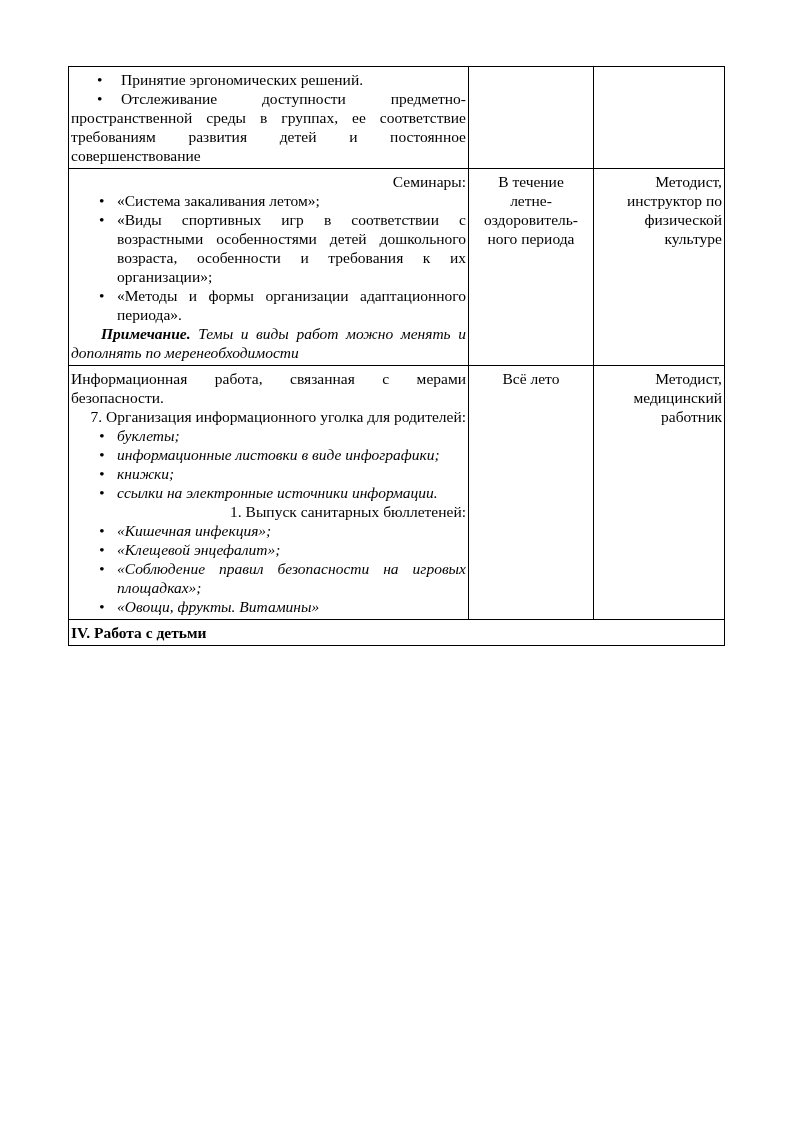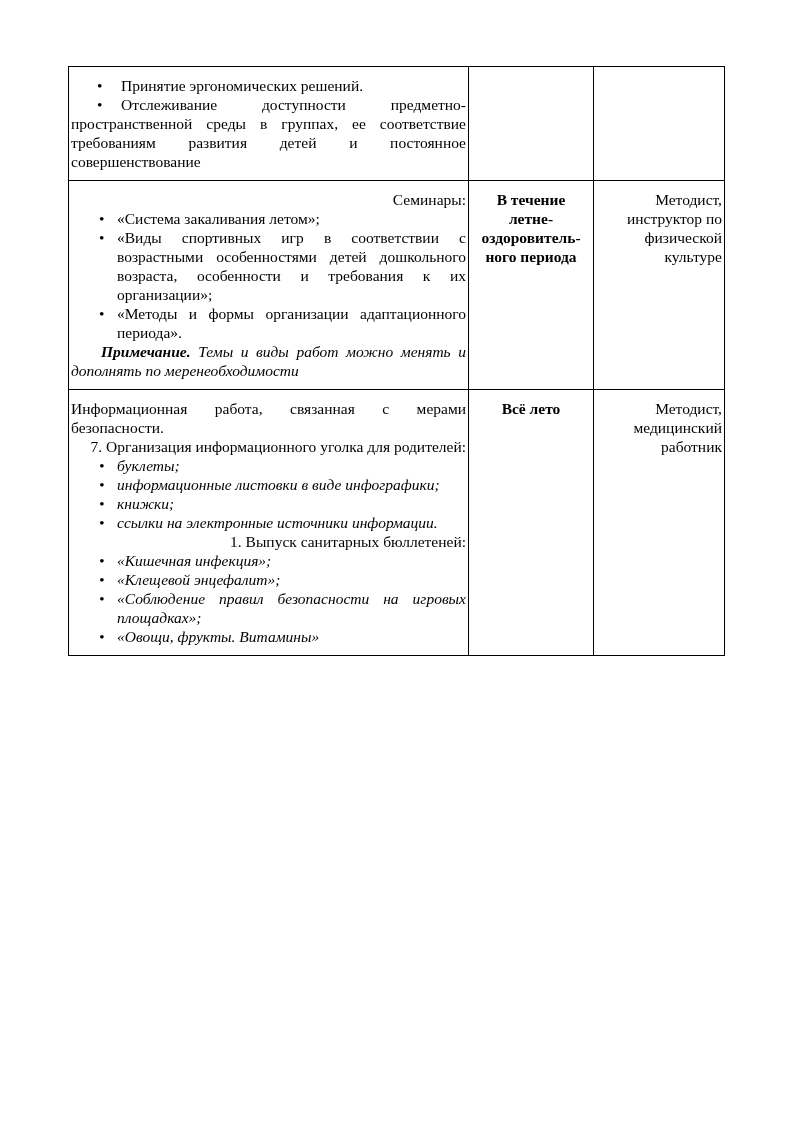--- a/index.html
+++ b/index.html
@@ -15,24 +15,24 @@
   .doc-table {
     position: absolute;
     left: 68px; top: 66px;
     width: 656px;
     border-collapse: collapse;
     table-layout: fixed;
   }
   .doc-table td {
     border: 1px solid #000000;
     vertical-align: top;
-    padding: 9px 2px;
+    padding: 3px 2px;
   }
   td.col-activity { width: 400px; }
-  td.col-period   { width: 125px; text-align: center; white-space: pre-line; font-weight: bold; }
+  td.col-period   { width: 125px; text-align: center; white-space: pre-line; }
   td.col-resp     { width: 131px; white-space: pre-line; padding-left: 4px; text-align: right; }
 
   
   .p-bullet-flush { text-indent: 26px; text-align: justify; }
   .blt-inline { display: inline-block; width: 24px; text-indent: 0; }
 
   
   .li { position: relative; padding-left: 46px; text-align: justify; }
   .li .blt-abs { position: absolute; left: 28px; top: 0; }
 
@@ -99,15 +99,18 @@
         <div class="li it"><span class="blt-abs">•</span><span>«Соблюдение правил безопасности на игровых площадках»;</span></div>
         <div class="li it"><span class="blt-abs">•</span><span>«Овощи, фрукты. Витамины»</span></div>
       </td>
       <td class="col-period">Всё лето</td>
       <td class="col-resp">Методист,
 медицинский
 работник</td>
     </tr>
 
 
+    <tr class="row-h5">
+      <td class="section-heading" colspan="3">IV. Работа с детьми</td>
+    </tr>
 
   </tbody>
 </table>
 
 </body></html>

